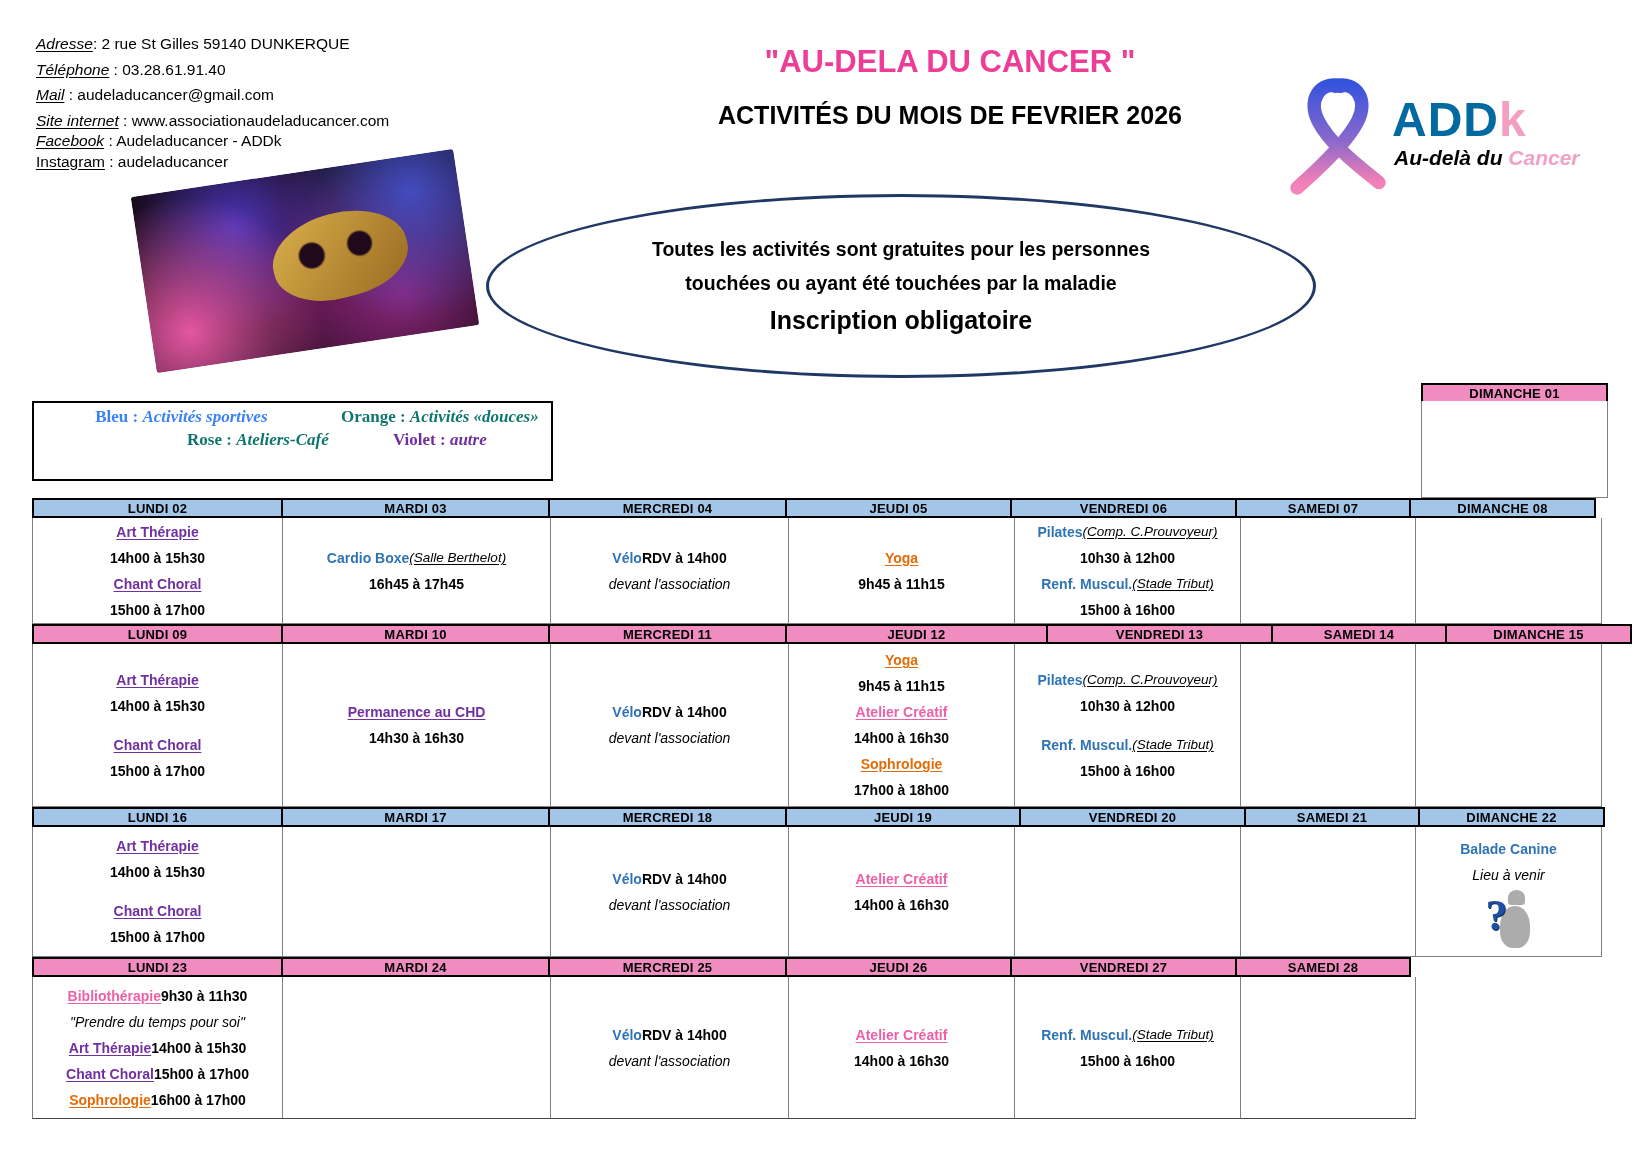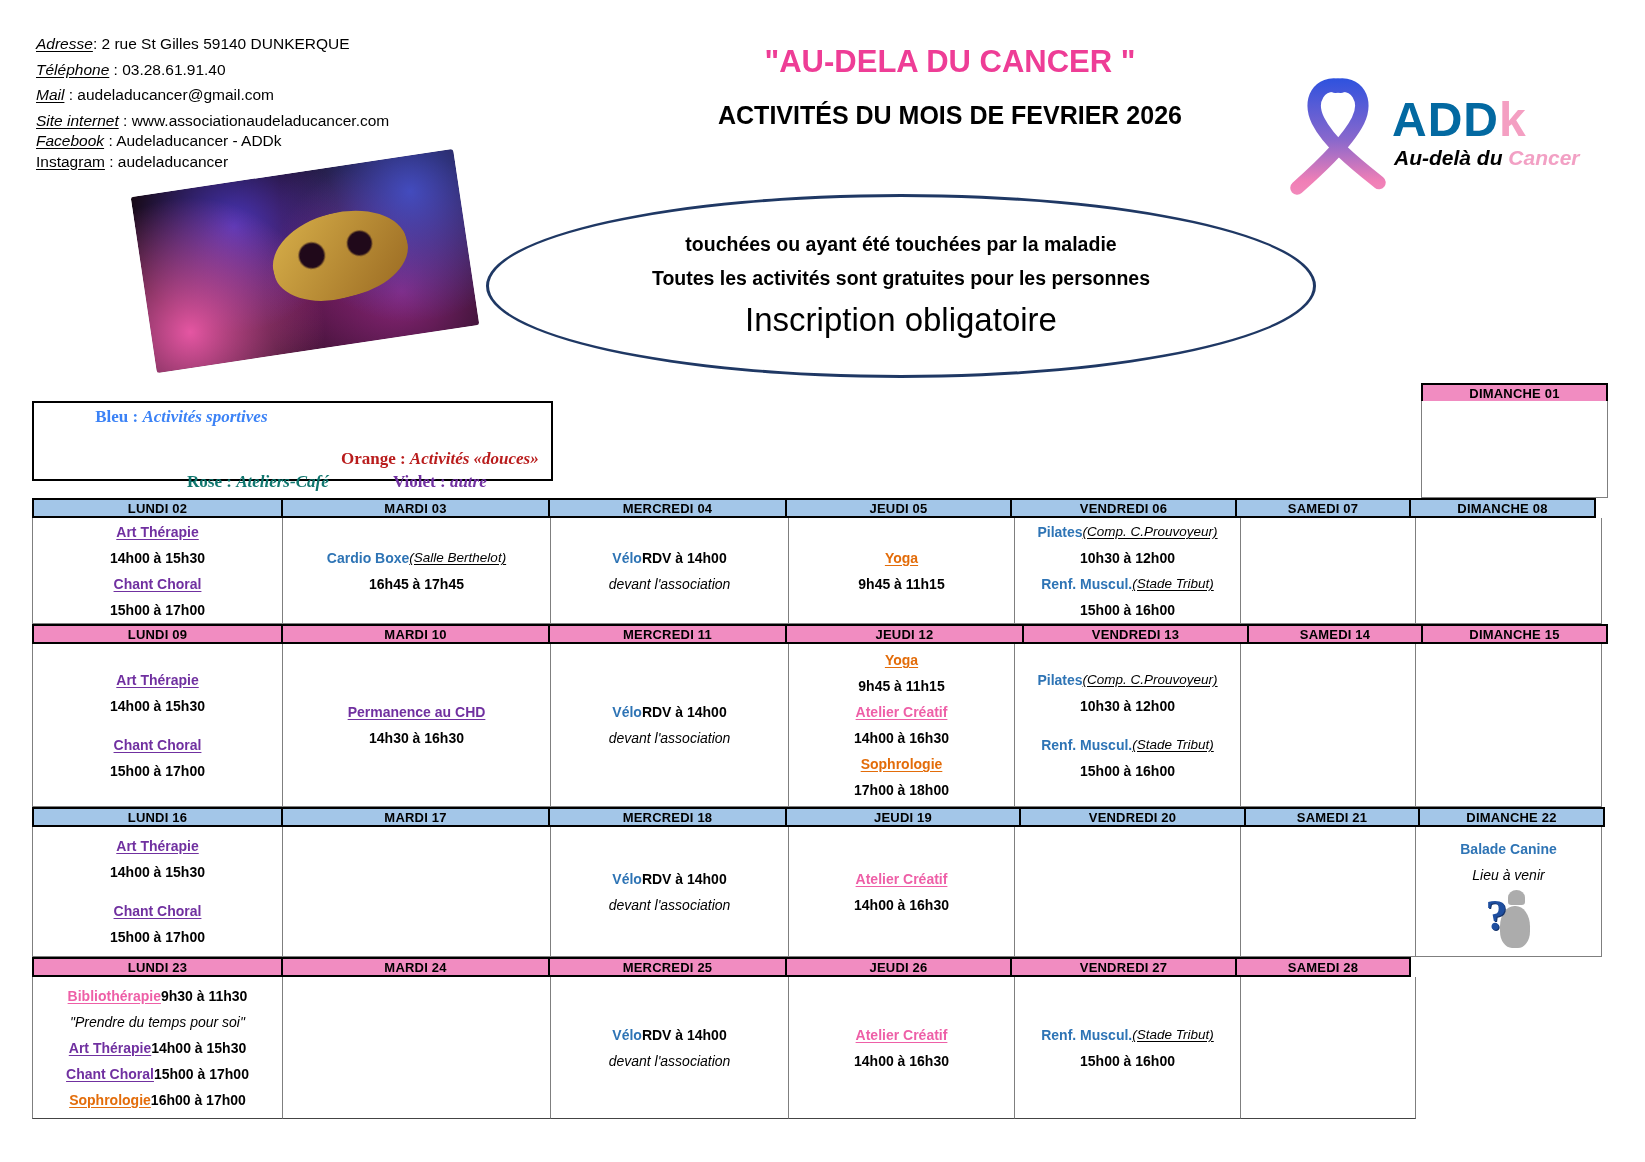--- a/index.html
+++ b/index.html
@@ -40,21 +40,21 @@
     border-radius:50% 50% 46% 46%;transform:rotate(-6deg);
     background:
       radial-gradient(circle at 30% 42%,#20091a 11%,transparent 13%),
       radial-gradient(circle at 66% 42%,#20091a 11%,transparent 13%),
       linear-gradient(135deg,#D8B04A,#9A6A22);}
 
   
   #banner{left:486px;top:194px;width:824px;height:178px;border:3.5px solid #1F3864;border-radius:50%;
     display:flex;flex-direction:column;align-items:center;justify-content:center;gap:11px;text-align:center;}
   #banner .b-line{font-size:19.5px;font-weight:bold;}
-  #banner .b-strong{font-size:33px;font-weight:normal;}
+  #banner .b-strong{font-size:25px;font-weight:bold;}
 
   
   #legend{left:32px;top:401px;width:521px;height:80px;border:2px solid #000;
     font-family:"Liberation Serif","DejaVu Serif",serif;box-sizing:border-box;}
   #legend .lg-title{text-align:center;font-size:17px;font-style:italic;text-decoration:underline;margin-top:4px;}
   #legend .lg-grid{display:grid;grid-template-columns:57% 43%;margin-top:3px;}
   #legend .lg-item{text-align:center;font-size:17px;font-weight:bold;line-height:1.35;white-space:nowrap;}
   #legend .lg-item .val{font-style:italic;}
 
   
@@ -122,29 +122,29 @@
   </svg>
   <div class="brand"><span class="b">ADD</span><span class="k">k</span></div>
   <div class="tagline"><span>Au-delà du</span> <span class="pink">Cancer</span></div>
 </div>
 
 <div class="abs" id="mask-photo">
   <div class="mask-face"></div>
 </div>
 
 <div class="abs" id="banner">
+  <div class="b-line">Toutes les activités sont gratuites pour les personnes</div>
   <div class="b-line">touchées ou ayant été touchées par la maladie</div>
-  <div class="b-line">Toutes les activités sont gratuites pour les personnes</div>
   <div class="b-strong">Inscription obligatoire</div>
 </div>
 
 <div class="abs" id="legend">
   <div class="lg-grid">
       <div class="lg-item" style="color: #3b82f6;"><span>Bleu : </span><span class="val">Activités sportives</span></div>
-      <div class="lg-item" style="color: #b91c1c; margin-top: 42px;"><span>Orange : </span><span class="val">Activités «douces»</span></div>
+      <div class="lg-item" style="color: #0f766e;"><span>Orange : </span><span class="val">Activités «douces»</span></div>
       <div class="lg-item" style="color: #0f766e; text-align: right;"><span>Rose : </span><span class="val">Ateliers-Café</span></div>
       <div class="lg-item" style="color: rgb(112, 48, 160);"><span>Violet : </span><span class="val">autre</span></div>
     </div>
 </div>
 
 <div class="abs hdr-cell tone-pink" id="day1-header">DIMANCHE 01</div>
 <div class="abs" id="day1-cell"></div>
 
 <div class="abs" id="weeks">
     <div class="wk">
@@ -219,21 +219,21 @@
         </div>
         <div class="day-cell" style="width: 176px; height: 106px;"></div>
         <div class="day-cell" style="width: 187px; height: 106px;"></div>
       </div>
     </div>
     <div class="wk">
       <div class="hdr-row">
         <div class="hdr-cell tone-pink" style="width: 251px;">LUNDI 09</div>
         <div class="hdr-cell tone-pink" style="width: 269px;">MARDI 10</div>
         <div class="hdr-cell tone-pink" style="width: 239px;">MERCREDI 11</div>
-        <div class="hdr-cell tone-pink" style="width: 239px;">JEUDI 12</div>
+        <div class="hdr-cell tone-pink" style="width: 263px;">JEUDI 12</div>
         <div class="hdr-cell tone-pink" style="width: 227px;">VENDREDI 13</div>
         <div class="hdr-cell tone-pink" style="width: 176px;">SAMEDI 14</div>
         <div class="hdr-cell tone-pink" style="width: 187px;">DIMANCHE 15</div>
       </div>
       <div class="body-row">
         <div class="day-cell" style="width: 251px; height: 163px;">
           <div class="line">
             <span class="s-violet">Art Thérapie </span>
           </div>
           <div class="line">

